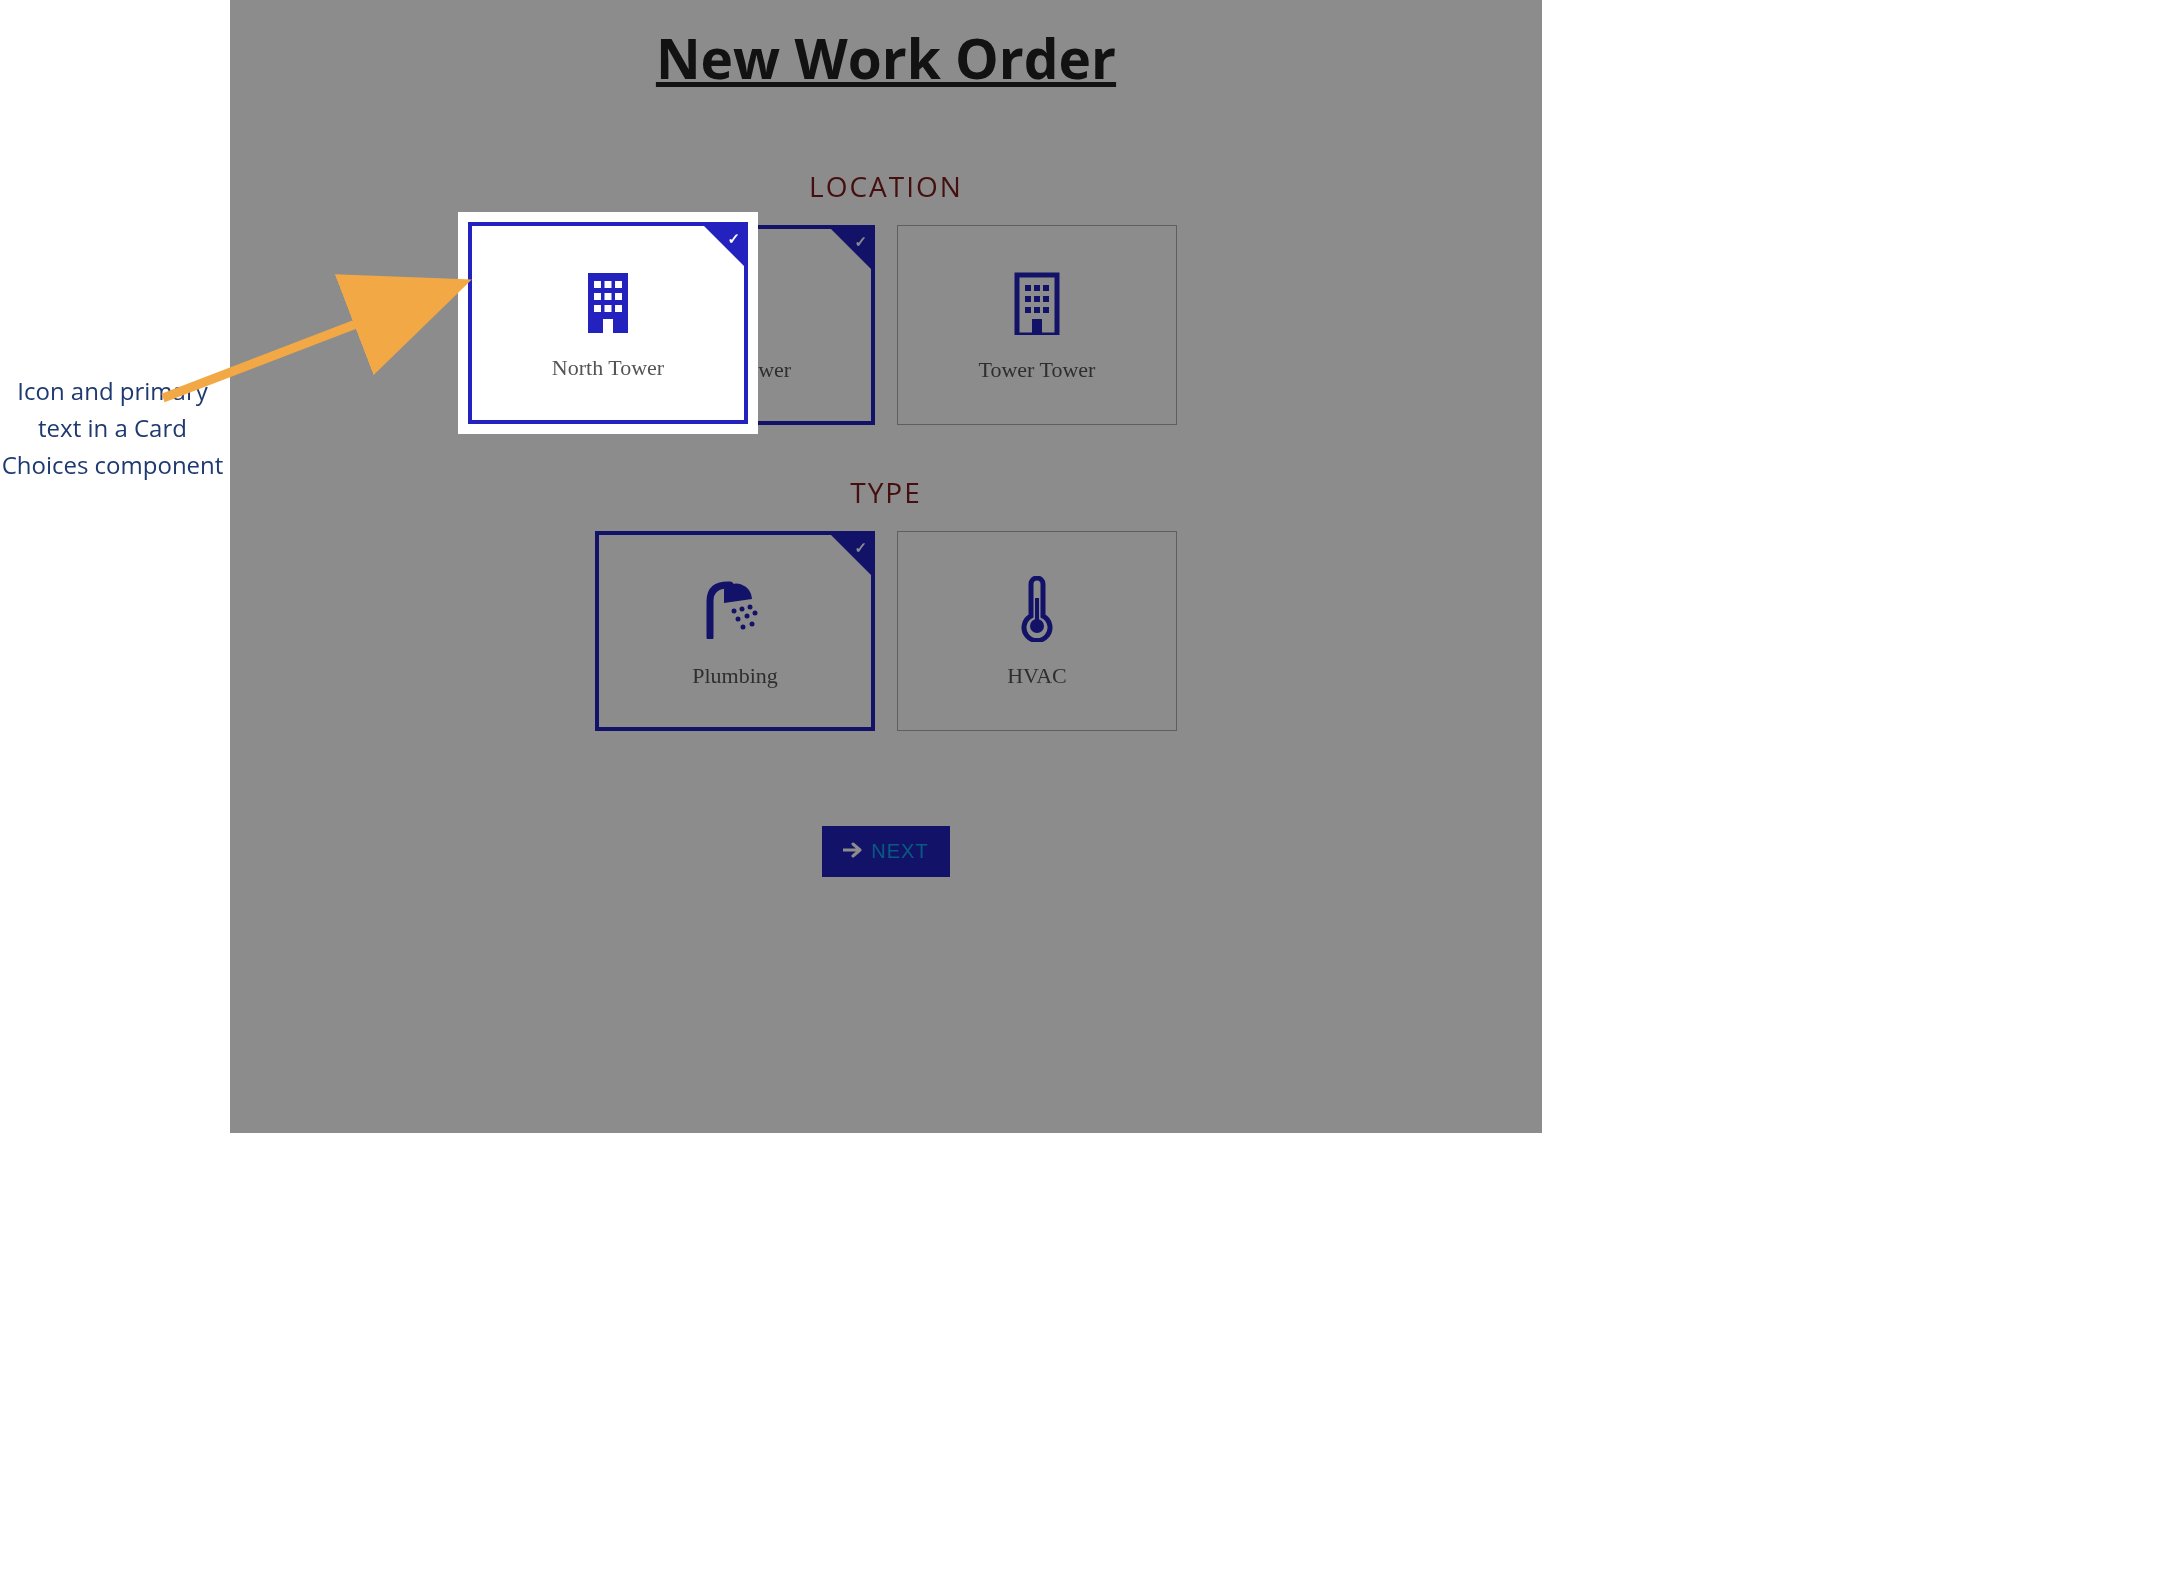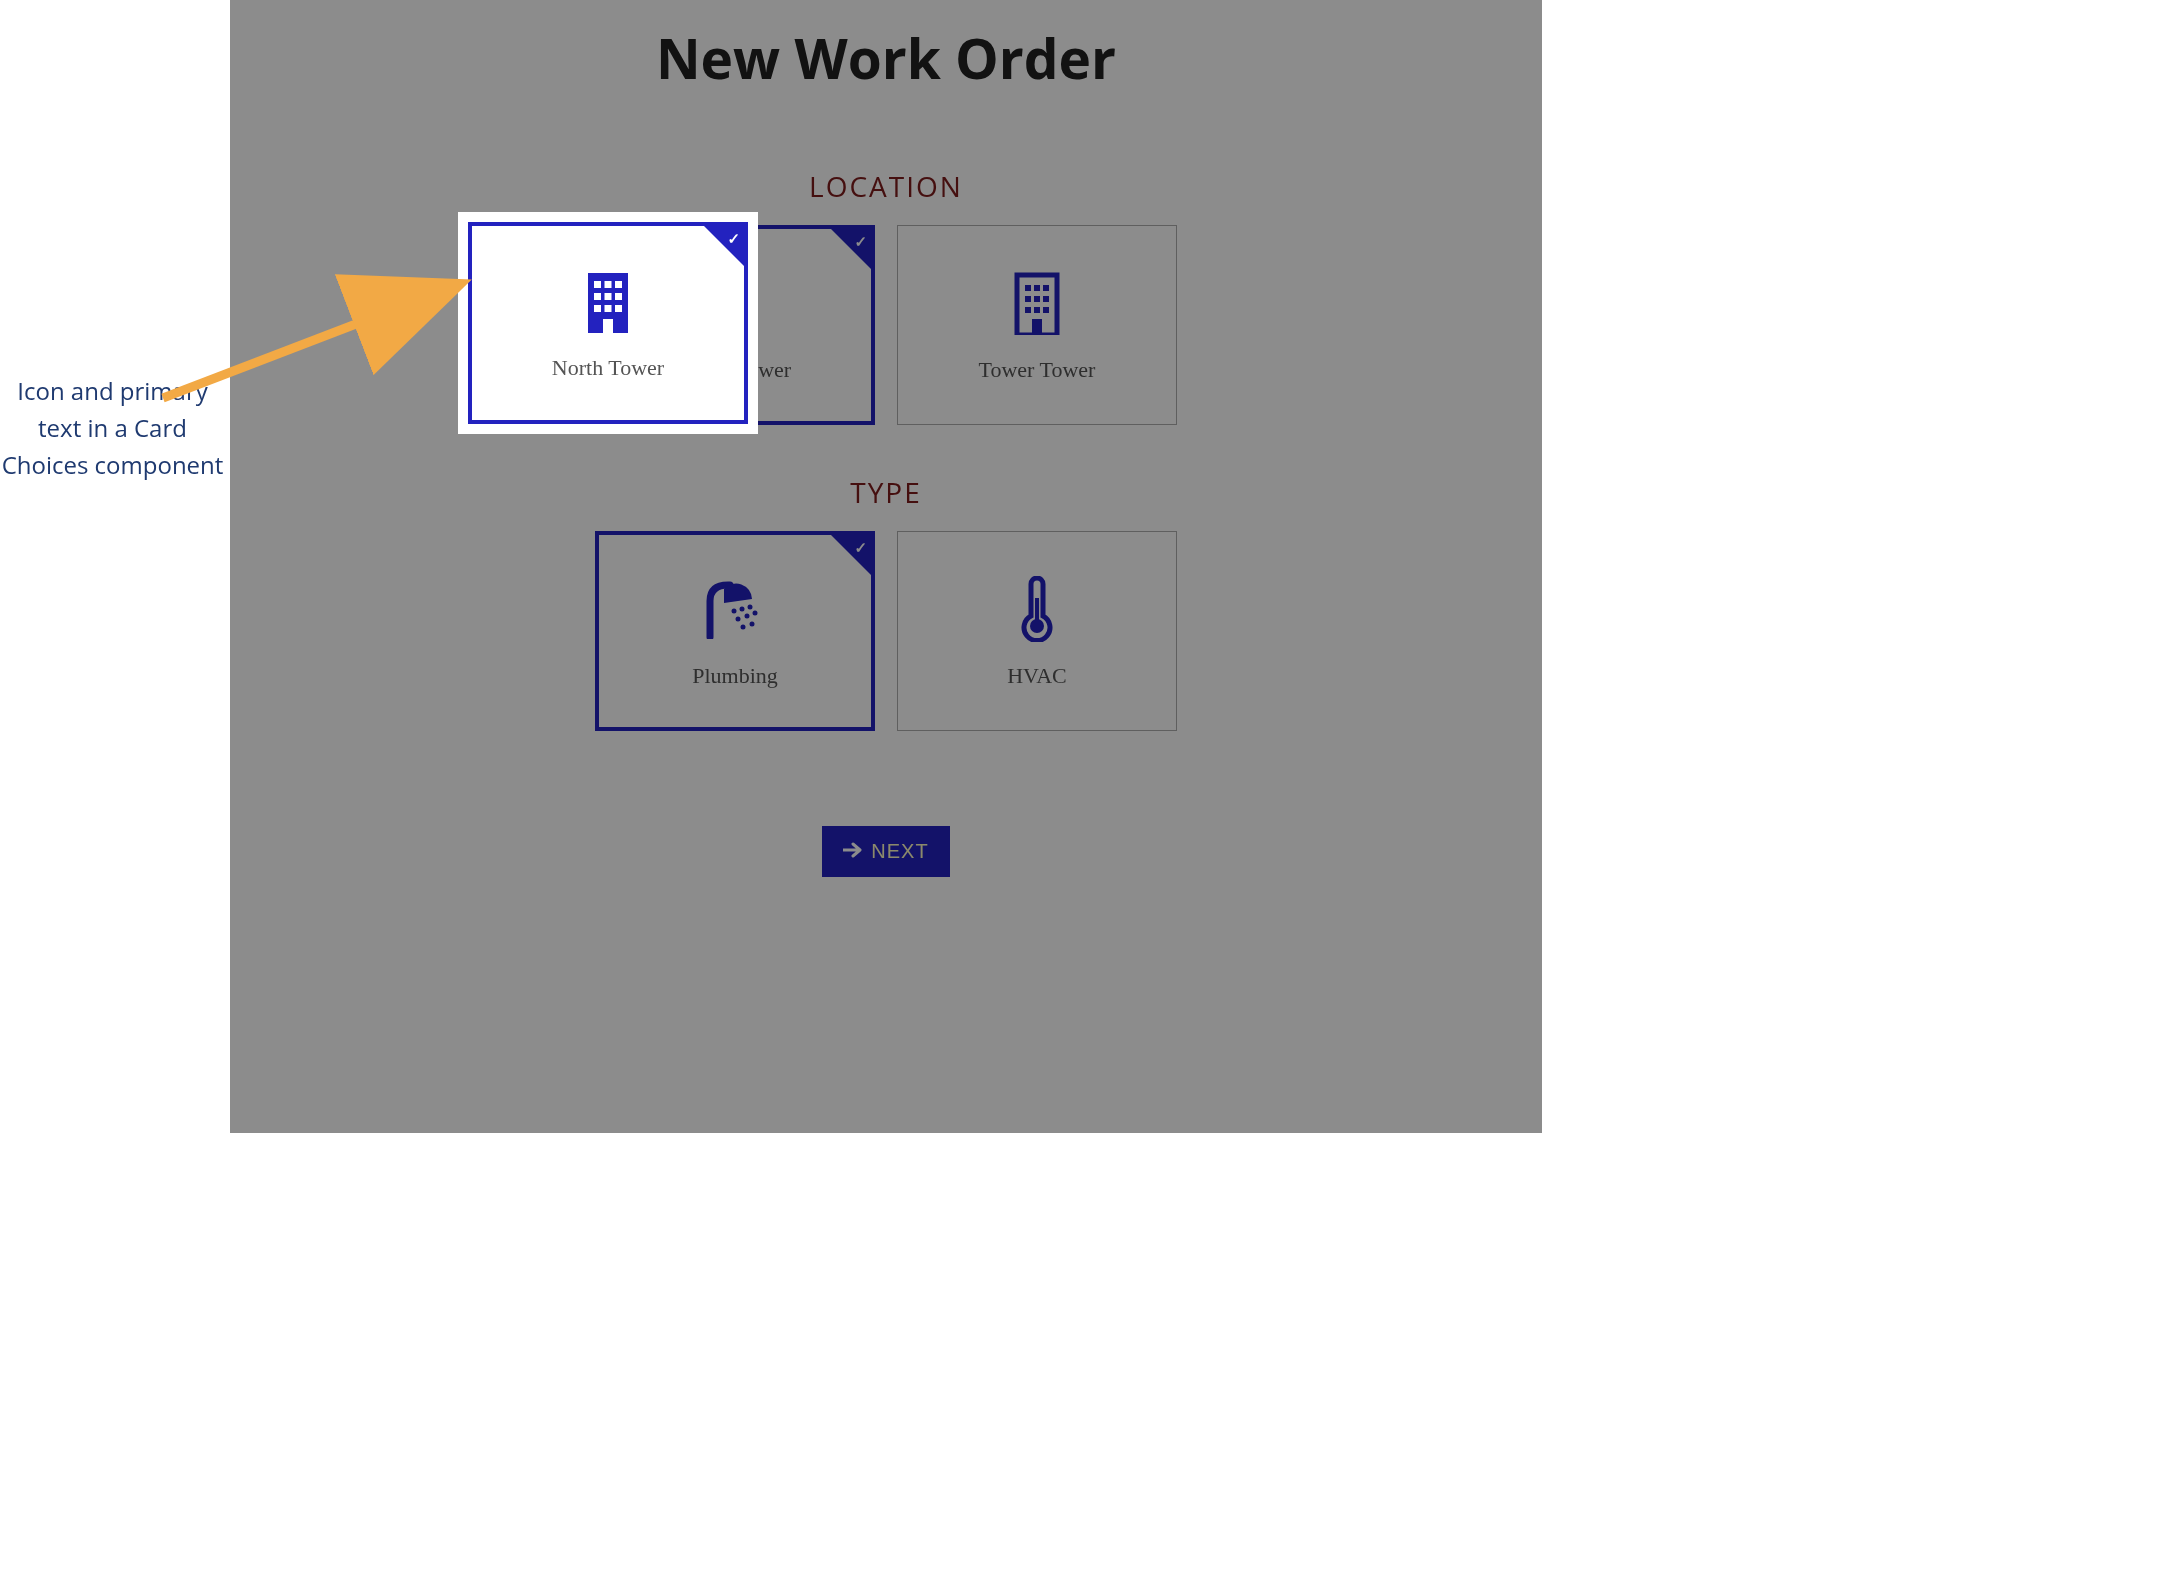--- a/index.html
+++ b/index.html
@@ -60,20 +60,21 @@
       pointer-events: none;
     }
 
     .page-title {
       font-weight: 700;
       font-size: 55px;
       color: #222;
       text-align: center;
       padding-top: 20px;
       padding-bottom: 10px;
+      text-decoration: underline;
     }
 
     .section {
       margin-top: 62px;
       text-align: center;
     }
     .section + .section { margin-top: 48px; }
 
     .section-header {
       font-size: 28px;
@@ -162,21 +163,21 @@
       justify-content: center;
       margin-bottom: 18px;
     }
     .highlight-card .card-label { font-size: 22px; color: #555; }
 
     .next-btn {
       display: inline-flex;
       align-items: flex-start;
       gap: 8px;
       background: #2322bf;
-      color: #fef9c3;
+      color: #0ea5e9;
       font-size: 20px;
       letter-spacing: 1px;
       padding: 14px 21px;
       border: none;
       cursor: pointer;
       font-weight: 500;
     }
     .next-row {
       margin-top: 95px;
       text-align: center;

